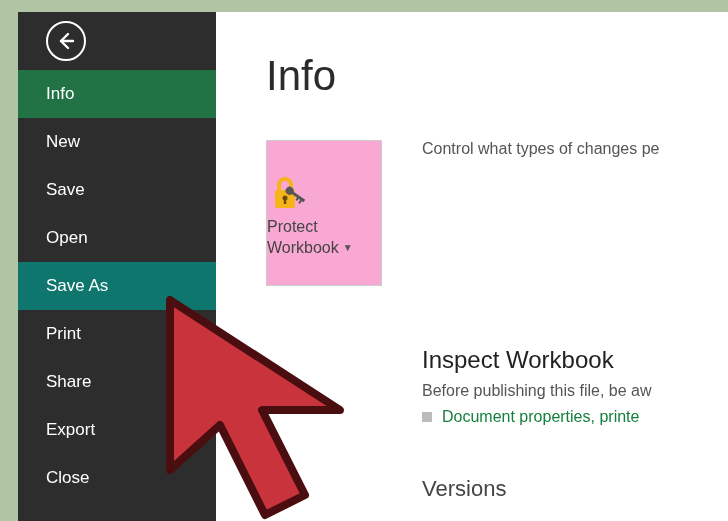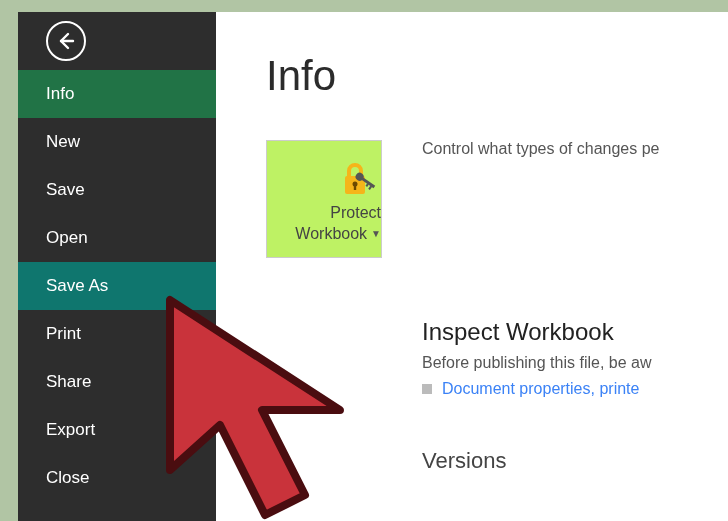--- a/index.html
+++ b/index.html
@@ -71,43 +71,43 @@
     color: #2b2b2b;
     margin-bottom: 40px;
   }
   .section {
     display: flex;
     align-items: flex-start;
     margin-bottom: 60px;
   }
   .tile {
     width: 116px;
-    height: 118px;
+    height: 146px;
     border: 1px solid #ccc;
     display: flex;
     flex-direction: column;
-    align-items: flex-end;
+    align-items: flex-start;
     justify-content: center;
     margin-right: 40px;
-    background: #bef264;
+    background: #f9a8d4;
     cursor: pointer;
   }
   .tile-icon { height: 46px; display:flex; align-items:center; justify-content:center; }
   .tile-label { font-size: 16px; color: #444; text-align:center; line-height:1.2; margin-top:2px; display:flex; align-items:center; gap:4px;}
   .sec-title {
     font-size: 24px;
     font-weight: 400;
     color: #222;
     margin-bottom: 8px;
   }
   .sec-desc {
     font-size: 16px;
     color: #555;
   }
-  .bullet-row { display:flex; align-items:center; gap:10px; margin-top:8px; color:#3b82f6; font-size:16px;}
+  .bullet-row { display:flex; align-items:center; gap:10px; margin-top:8px; color:#15803d; font-size:16px;}
   .bullet-sq { width:10px; height:10px; background:#bbb; }
   .versions {
     font-size: 22px;
     color: #444;
     font-weight:300;
     margin-top:20px;
   }
   .cursor-overlay {
     position: absolute;
     left: 150px;

